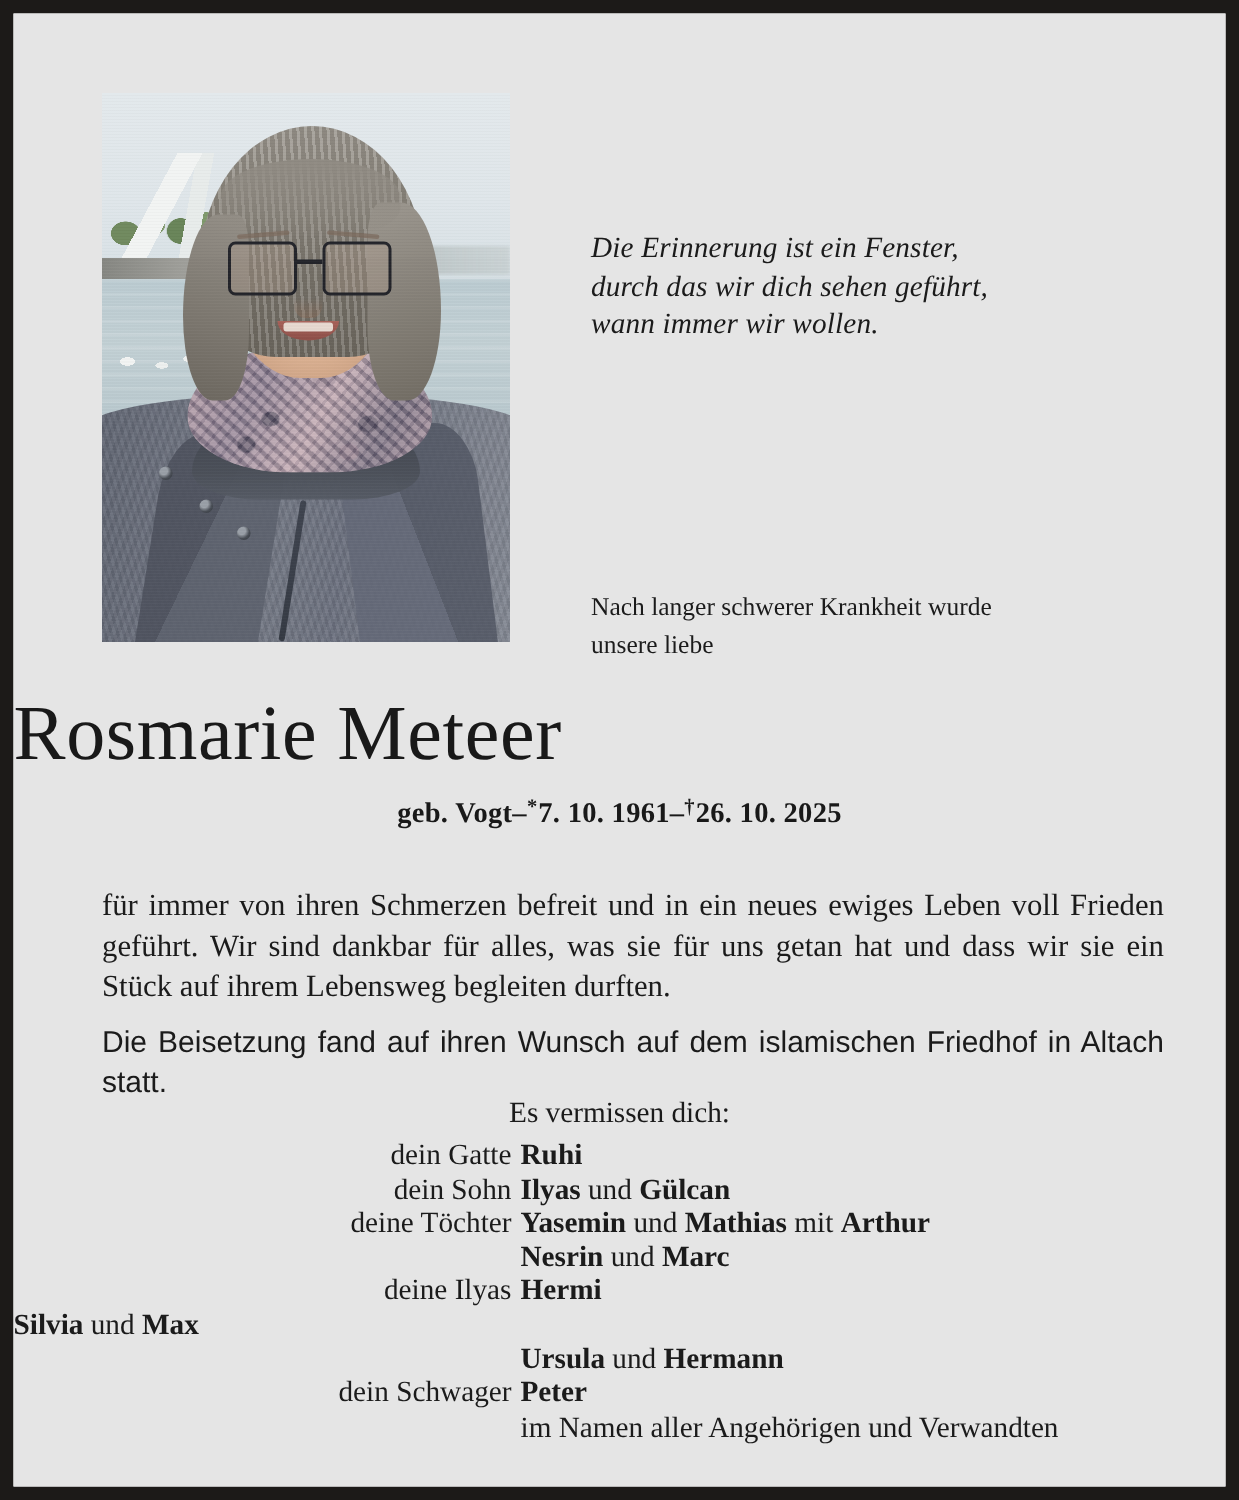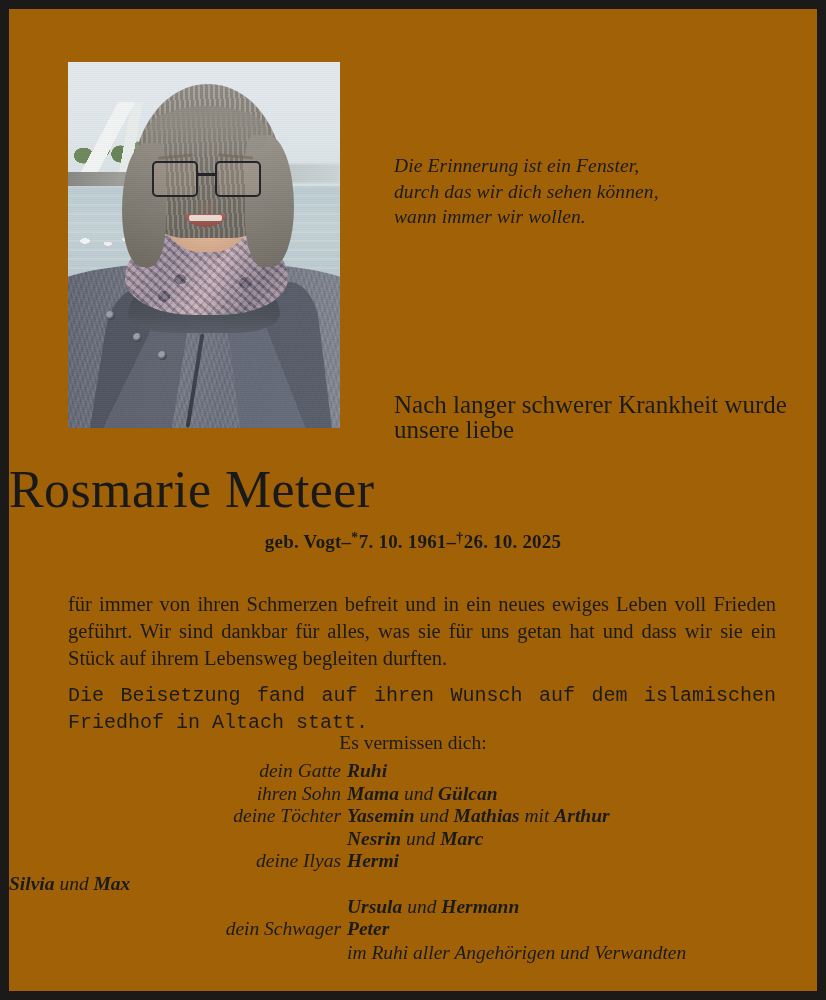--- a/index.html
+++ b/index.html
@@ -22,21 +22,21 @@
     width: 826px;
     height: 1000px;
     background: #ffffff;
     border: 9px solid #1c1a18;
   }
   .sheet {
     position: relative;
     box-sizing: border-box;
     width: 100%;
     height: 100%;
-    background: #a16207;
+    background: #e5e5e5;
     overflow: hidden;
   }
 
   
   .top-area {
     position: absolute;
     left: 0; top: 0;
     width: 100%;
     height: 425px;
   }
@@ -317,21 +317,21 @@
     letter-spacing: .1px;
   }
   .verse-line { white-space: nowrap; }
 
   
   .intro {
     position: absolute;
     left: 385px;
     top: 383px;
     width: 380px;
-    font-size: 25px;
+    font-size: 17px;
     line-height: 25px;
     color: #1b1b1b;
   }
   .intro-line { white-space: nowrap; }
 
   
   .name {
     position: absolute;
     left: 0; top: 452px;
     width: 100%;
@@ -368,21 +368,21 @@
   }
   .para-1 {
     top: 562px;
     font-size: 20.5px;
     line-height: 27px;
   }
   .para-2 {
     top: 653px;
     font-size: 20px;
     line-height: 27px;
-    font-family: Liberation Mono, monospace;
+    font-family: Liberation Sans, sans-serif;
   }
 
   
   .mourn-title {
     position: absolute;
     left: 0; top: 723px;
     width: 100%;
     text-align: center;
     font-size: 19.5px;
     color: #1b1b1b;
@@ -392,21 +392,20 @@
     left: 0; top: 751px;
     width: 100%;
     font-size: 19.5px;
     line-height: 22.6px;
     color: #1b1b1b;
   }
   .mourn-row {
     display: flex;
     align-items: center;
     white-space: nowrap;
-    font-style: italic;
   }
   .m-rel {
     width: 332px;
     text-align: right;
     padding-right: 6px;
     flex: 0 0 auto;
   }
   .m-names {
     flex: 0 0 auto;
     text-align: left;
@@ -463,21 +462,21 @@
           <div class="gl-lens gl-r"></div>
         </div>
         <div class="ph-layer ph-nose"></div>
         <div class="ph-layer ph-mouth"></div>
         <div class="ph-layer ph-teeth"></div>
         <div class="ph-layer ph-grain"></div>
       </div>
 
       <div class="verse">
         <div class="verse-line">Die Erinnerung ist ein Fenster,</div>
-        <div class="verse-line">durch das wir dich sehen können,</div>
+        <div class="verse-line">durch das wir dich sehen geführt,</div>
         <div class="verse-line">wann immer wir wollen.</div>
       </div>
 
       <div class="intro">
         <div class="intro-line">Nach langer schwerer Krankheit wurde</div>
         <div class="intro-line">unsere liebe</div>
       </div>
     </div>
 
     <div class="name">Rosmarie Meteer</div>
@@ -489,22 +488,22 @@
     <div class="body-text para-1">für immer von ihren Schmerzen befreit und in ein neues ewiges Leben voll Frieden geführt. Wir sind dankbar für alles, was sie für uns getan hat und dass wir sie ein Stück auf ihrem Lebensweg begleiten durften.</div>
     <div class="body-text para-2">Die Beisetzung fand auf ihren Wunsch auf dem islamischen Friedhof in Altach statt.</div>
 
     <div class="mourn-title">Es vermissen dich:</div>
     <div class="mourn-list">
         <div class="mourn-row">
           <span class="m-rel">dein Gatte</span>
           <span class="m-names"><b>Ruhi</b></span>
         </div>
         <div class="mourn-row">
-          <span class="m-rel">ihren Sohn</span>
-          <span class="m-names"><b>Mama</b> und <b>Gülcan</b></span>
+          <span class="m-rel">dein Sohn</span>
+          <span class="m-names"><b>Ilyas</b> und <b>Gülcan</b></span>
         </div>
         <div class="mourn-row">
           <span class="m-rel">deine Töchter</span>
           <span class="m-names"><b>Yasemin</b> und <b>Mathias</b> mit <b>Arthur</b></span>
         </div>
         <div class="mourn-row">
           <span class="m-rel"></span>
           <span class="m-names"><b>Nesrin</b> und <b>Marc</b></span>
         </div>
         <div class="mourn-row">
@@ -517,18 +516,18 @@
         <div class="mourn-row">
           <span class="m-rel"></span>
           <span class="m-names"><b>Ursula</b> und <b>Hermann</b></span>
         </div>
         <div class="mourn-row">
           <span class="m-rel">dein Schwager</span>
           <span class="m-names"><b>Peter</b></span>
         </div>
         <div class="mourn-row m-closing">
           <span class="m-rel"></span>
-          <span class="m-names">im Ruhi aller Angehörigen und Verwandten</span>
+          <span class="m-names">im Namen aller Angehörigen und Verwandten</span>
         </div>
       </div>
 
   </div>
 </div>
 
 </body></html>

